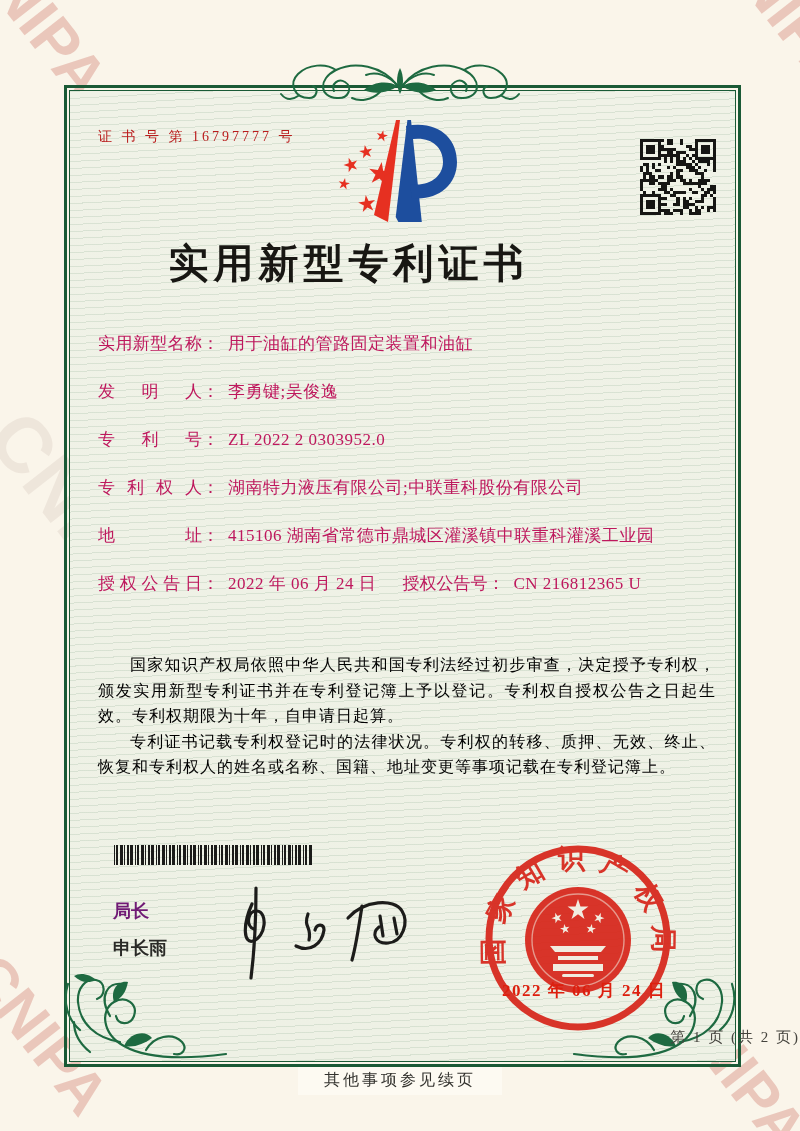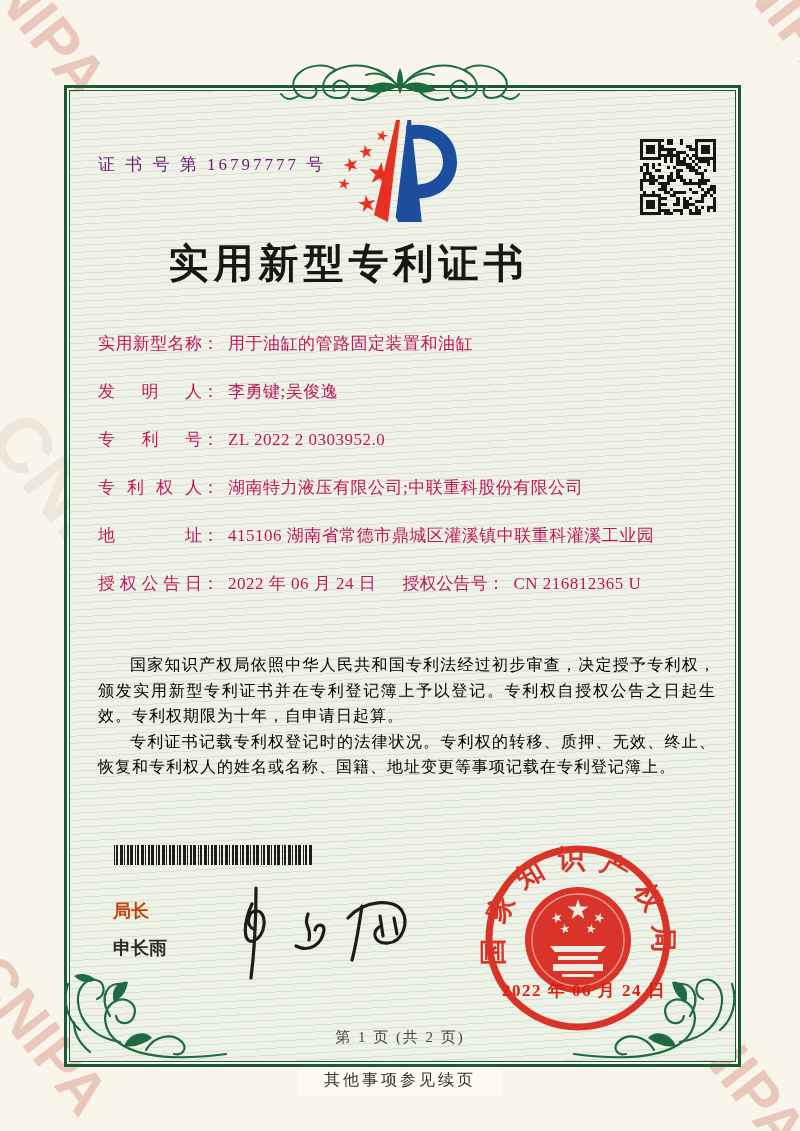--- a/index.html
+++ b/index.html
@@ -13,49 +13,49 @@
 
   
   .frame{position:absolute;left:64px;top:85px;width:671px;height:976px;border:3px solid #1a5a36;z-index:1;}
   .frame-inner{position:absolute;inset:2px;border:1.5px solid #1a5a36;
     background:
       repeating-linear-gradient(177deg, rgba(125,162,132,0.20) 0 1px, rgba(0,0,0,0) 1px 7px),
       linear-gradient(#f0f2e7,#eef1e5);}
 
   .abs{position:absolute;z-index:3;}
 
-  .cert-no{left:98px;top:153px;font-size:17px;letter-spacing:3px;color:#701a75;}
+  .cert-no{left:98px;top:128px;font-size:14px;letter-spacing:3px;color:#b91c1c;}
   .qr{left:640px;top:139px;width:76px;height:76px;}
   .logo{left:336px;top:118px;width:130px;height:117px;}
 
   .title{left:0;top:236px;width:697px;text-align:center;font-size:40px;font-weight:bold;
          letter-spacing:5px;color:#181713;}
 
   .fields{left:98px;top:330px;width:620px;font-size:17px;color:#be185d;}
   .frow{margin-bottom:21px;line-height:27px;white-space:nowrap;}
   .flabel{display:inline-block;width:104px;text-align:justify;text-align-last:justify;vertical-align:top;}
   .fvalue{margin-left:9px;letter-spacing:0.5px;}
   .fpair2{margin-left:22px;}
 
   .paras{left:98px;top:652px;width:618px;font-size:16px;line-height:25.5px;color:#000000;
          letter-spacing:1px;text-align:justify;}
   .paras p{margin:0;text-indent:2em;}
 
   .barcode{left:114px;top:845px;width:200px;height:20px;}
 
   .sig-title{left:113px;top:899px;font-family:"Liberation Sans","DejaVu Sans",sans-serif;
-             font-size:18px;font-weight:bold;color:#c2410c;}
+             font-size:18px;font-weight:bold;color:#701a75;}
   .sig-name{left:113px;top:936px;font-family:"Liberation Sans","DejaVu Sans",sans-serif;
             font-size:18px;font-weight:bold;color:#2a2a27;}
   .sig-svg{left:222px;top:884px;width:200px;height:100px;}
 
   .seal{left:478px;top:838px;width:200px;height:200px;opacity:0.93;}
   .seal-date{left:502px;top:979px;font-size:17px;font-weight:600;color:#dd1f0e;letter-spacing:1.5px;white-space:nowrap;}
 
-  .page-info{left:0;top:1028px;width:800px;text-align:center;font-size:15px;color:#45443e;letter-spacing:2px;}
+  .page-info{left:0;top:1028px;width:800px;text-align:right;font-size:15px;color:#45443e;letter-spacing:2px;}
   .cont-note{left:0;top:1070px;width:800px;text-align:center;font-size:16px;color:#33322e;font-family:Liberation Mono, monospace;}
   .cont-note span{background:#fdfaf2;padding:5px 26px;letter-spacing:3px;}
 
   .ornament{position:absolute;z-index:2;pointer-events:none;}
   .orn-top{left:280px;top:56px;}
   .orn-bl{left:50px;top:972px;}
   .orn-br{left:570px;top:972px;transform:scaleX(-1);}
 </style>
 </head>
 <body>

